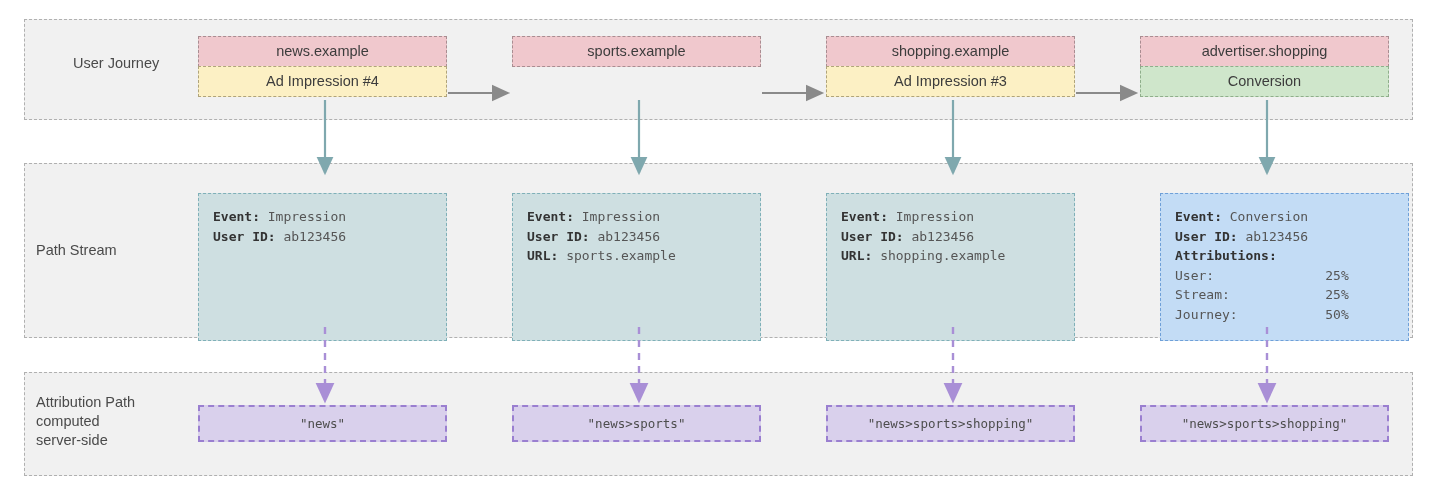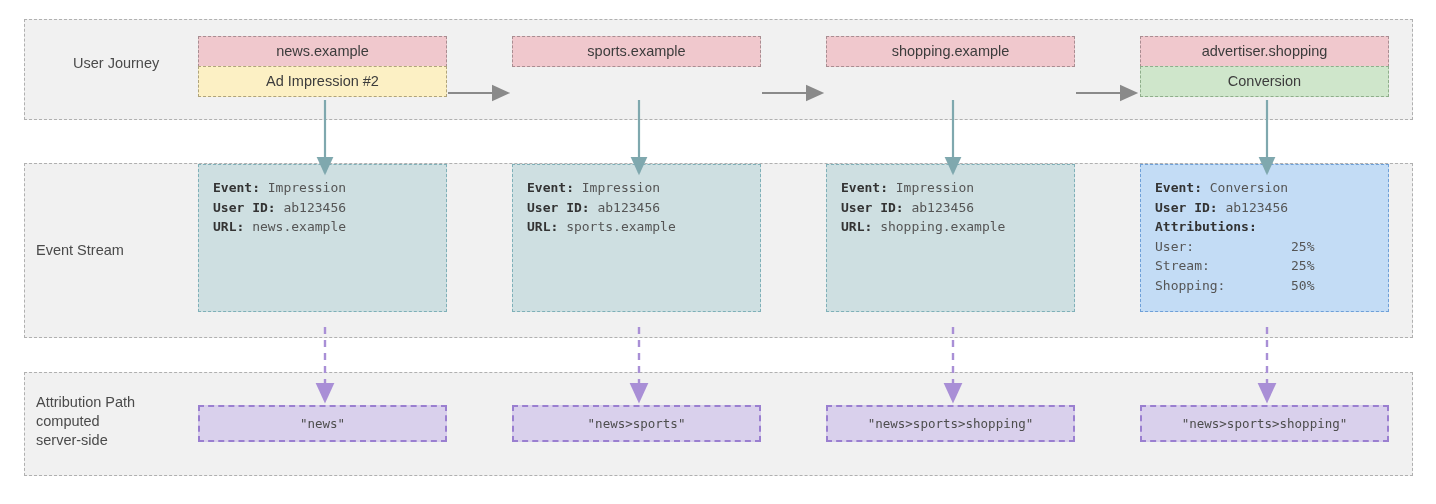--- a/index.html
+++ b/index.html
@@ -73,48 +73,49 @@
     border-color: #b0a47b;
   }
   .jc-action.conv {
     background: #cfe6cb;
     border-color: #8fae8b;
   }
 
   
   .event-box {
     position: absolute;
-    top: 164px;
+    top: 193px;
     width: 249px;
     height: 148px;
     box-sizing: border-box;
     background: #cedfe1;
     border: 1px dashed #7fb0b8;
     padding: 13px 0 0 14px;
     font-family: "DejaVu Sans Mono", "Liberation Mono", monospace;
     font-size: 13px;
     line-height: 19.5px;
     color: #555555;
   }
   .event-box.conv {
     background: #c3dcf5;
     border-color: #6fa0d8;
+    margin-left: 20px;
   }
   .ev-line { white-space: pre; }
   .ev-key {
     font-weight: bold;
     color: #333333;
   }
   .attr-row {
     display: block;
     width: 218px;
     white-space: pre;
   }
   .attr-row .attr-name { display: inline-block; width: 136px; }
-  .attr-row .attr-val  { display: inline-block; width: 52px; text-align: left; }
+  .attr-row .attr-val  { display: inline-block; width: 52px; text-align: center; }
 
   
   .path-box {
     position: absolute;
     top: 405px;
     width: 249px;
     height: 37px;
     box-sizing: border-box;
     background: #d9d0ec;
     border: 2px dashed #9a7fd0;
@@ -139,67 +140,67 @@
 </head>
 <body>
 
 <div id="diagram">
 
   <div class="band" id="band-journey"></div>
   <div class="band" id="band-events"></div>
   <div class="band" id="band-attrib"></div>
 
   <div class="band-label" id="label-journey">User Journey</div>
-  <div class="band-label" id="label-events">Event Stream</div>
+  <div class="band-label" id="label-events">Path Stream</div>
   <div class="band-label" id="label-attrib">Attribution Path
 computed
 server-side</div>
 
   <div class="journey-card" style="left:198px">
     <div class="jc-domain">news.example</div>
-    <div class="jc-action">Ad Impression #2</div>
+    <div class="jc-action">Ad Impression #4</div>
   </div>
   <div class="event-box" style="left:198px">
     <div class="ev-line"><span class="ev-key">Event:</span> <span>Impression</span></div>
     <div class="ev-line"><span class="ev-key">User ID:</span> <span>ab123456</span></div>
-    <div class="ev-line"><span class="ev-key">URL:</span> <span>news.example</span></div>
   </div>
   <div class="path-box" style="left:198px">"news"</div>
 
   <div class="journey-card" style="left:512px">
     <div class="jc-domain">sports.example</div>
   </div>
   <div class="event-box" style="left:512px">
     <div class="ev-line"><span class="ev-key">Event:</span> <span>Impression</span></div>
     <div class="ev-line"><span class="ev-key">User ID:</span> <span>ab123456</span></div>
     <div class="ev-line"><span class="ev-key">URL:</span> <span>sports.example</span></div>
   </div>
   <div class="path-box" style="left:512px">"news&gt;sports"</div>
 
   <div class="journey-card" style="left:826px">
     <div class="jc-domain">shopping.example</div>
+    <div class="jc-action">Ad Impression #3</div>
   </div>
   <div class="event-box" style="left:826px">
     <div class="ev-line"><span class="ev-key">Event:</span> <span>Impression</span></div>
     <div class="ev-line"><span class="ev-key">User ID:</span> <span>ab123456</span></div>
     <div class="ev-line"><span class="ev-key">URL:</span> <span>shopping.example</span></div>
   </div>
   <div class="path-box" style="left:826px">"news&gt;sports&gt;shopping"</div>
 
   <div class="journey-card" style="left:1140px">
     <div class="jc-domain">advertiser.shopping</div>
     <div class="jc-action conv">Conversion</div>
   </div>
   <div class="event-box conv" style="left:1140px">
     <div class="ev-line"><span class="ev-key">Event:</span> <span>Conversion</span></div>
     <div class="ev-line"><span class="ev-key">User ID:</span> <span>ab123456</span></div>
     <div class="ev-line"><span class="ev-key">Attributions:</span></div>
     <div class="attr-row"><span class="attr-name">User:</span><span class="attr-val">25%</span></div>
     <div class="attr-row"><span class="attr-name">Stream:</span><span class="attr-val">25%</span></div>
-    <div class="attr-row"><span class="attr-name">Shopping:</span><span class="attr-val">50%</span></div>
+    <div class="attr-row"><span class="attr-name">Journey:</span><span class="attr-val">50%</span></div>
   </div>
   <div class="path-box" style="left:1140px">"news&gt;sports&gt;shopping"</div>
 
   <svg id="connectors" viewBox="0 0 1436 504" xmlns="http://www.w3.org/2000/svg">
     <defs>
       <marker id="ah-gray" markerWidth="9" markerHeight="9" refX="7.5" refY="4.5" orient="auto">
         <path d="M0,0.6 L8.5,4.5 L0,8.4 Z" fill="#8a8a8a"></path>
       </marker>
       <marker id="ah-teal" markerWidth="9" markerHeight="9" refX="7.5" refY="4.5" orient="auto">
         <path d="M0,0.6 L8.5,4.5 L0,8.4 Z" fill="#7fa8ae"></path>

